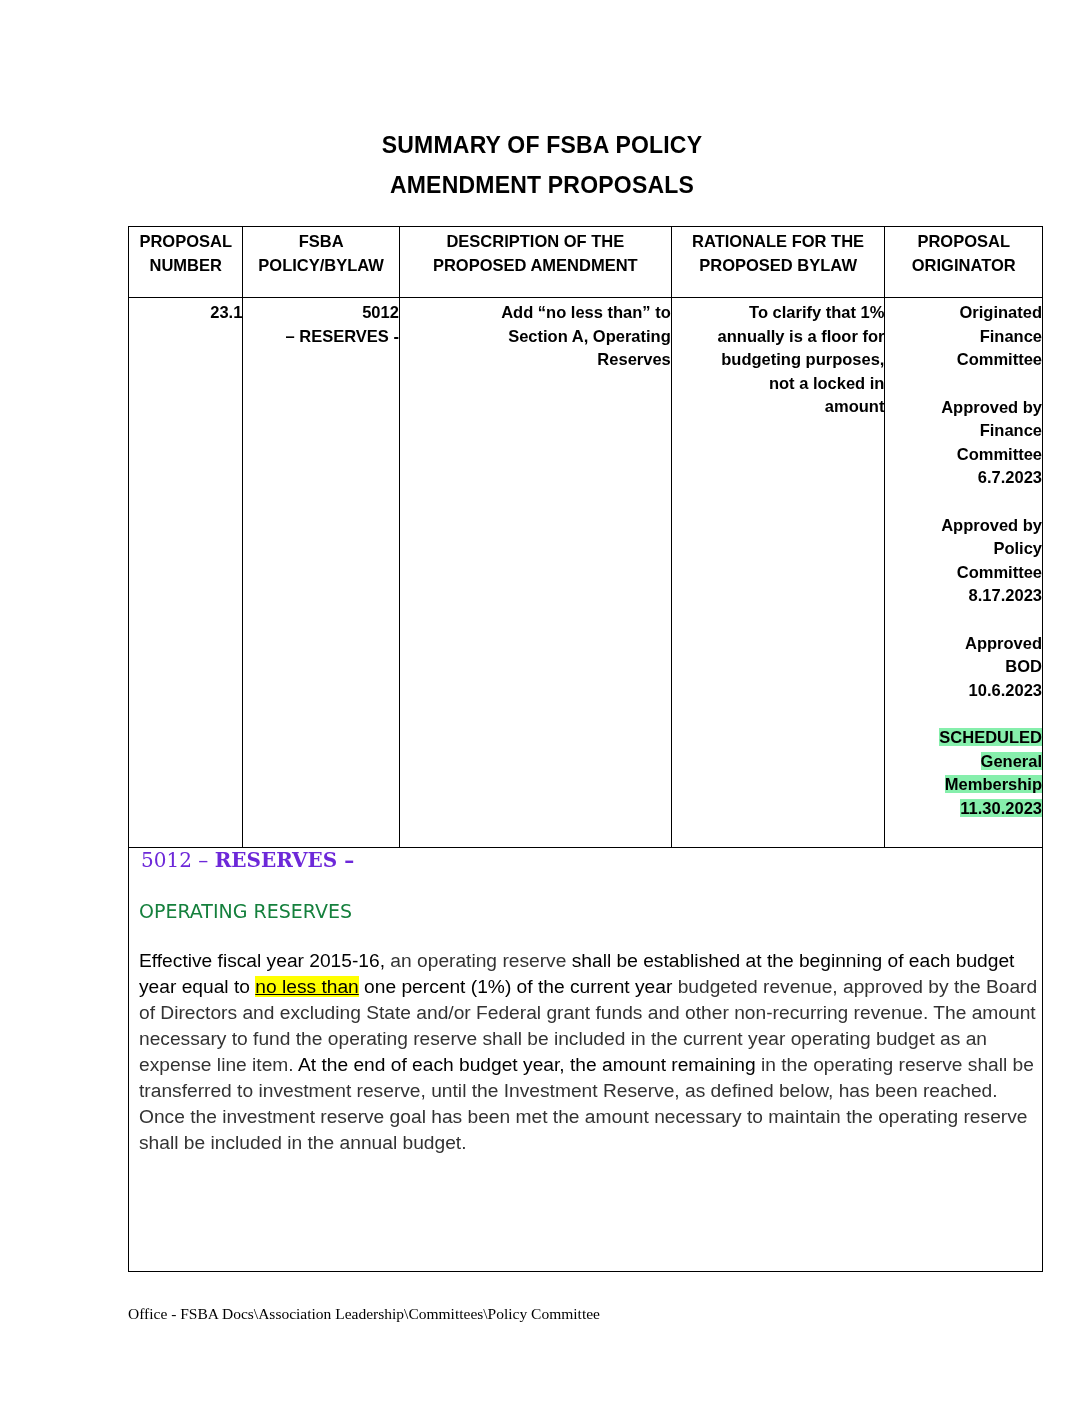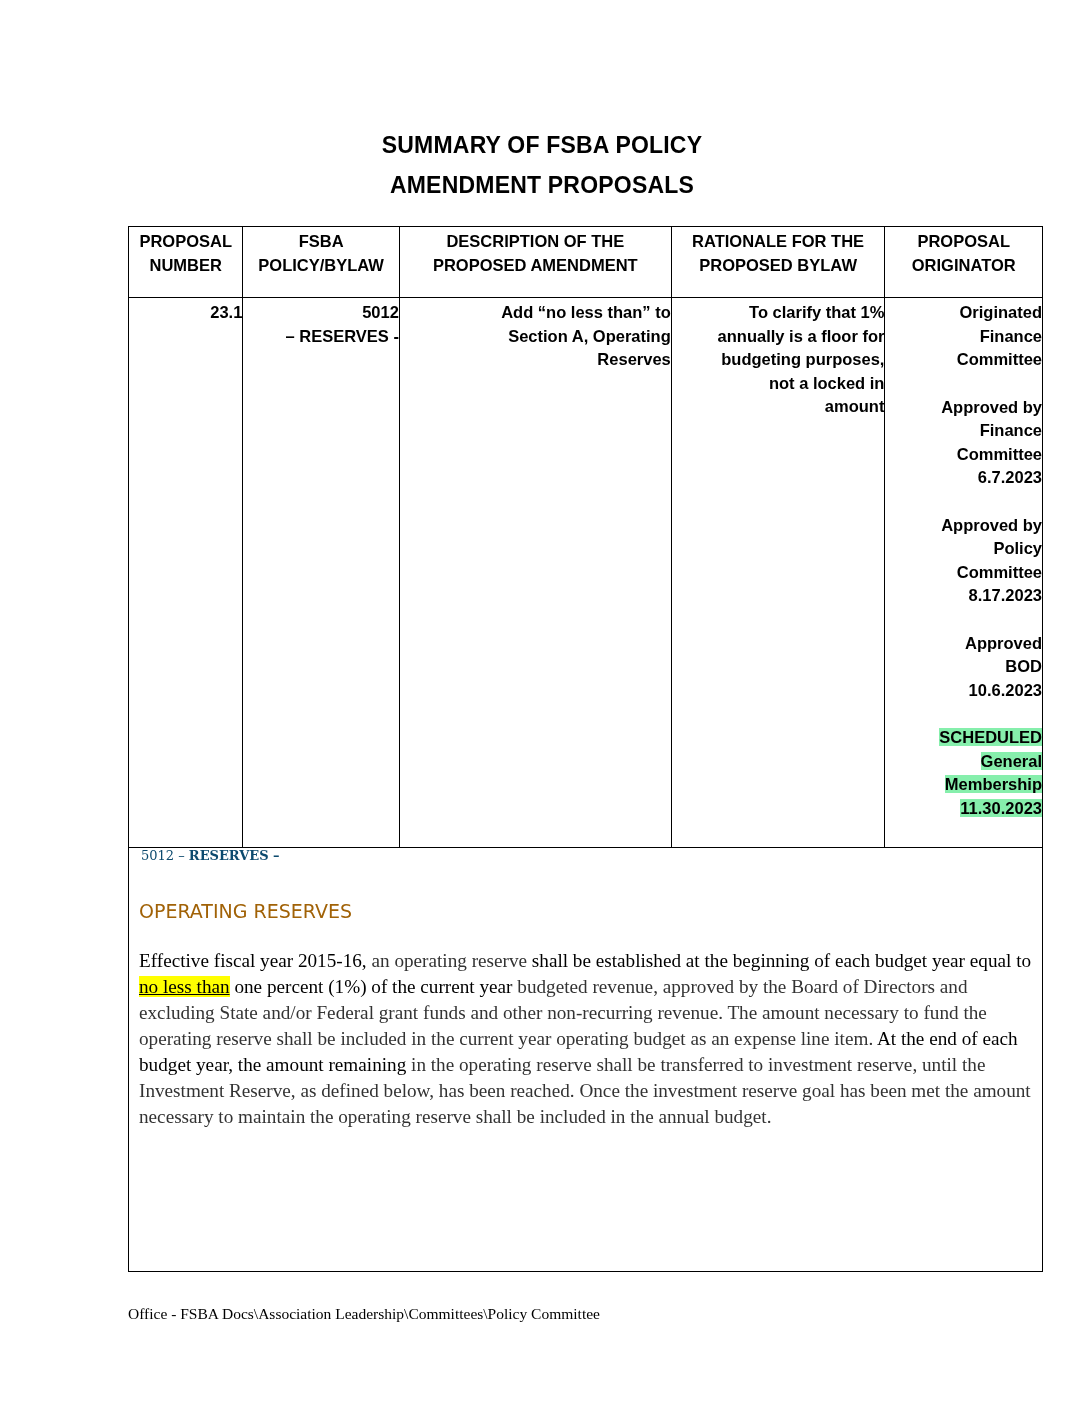--- a/index.html
+++ b/index.html
@@ -11,24 +11,24 @@
   table.main { position: absolute; left: 128px; top: 226px; width: 915px; border-collapse: collapse; table-layout: fixed; }
   table.main td, table.main th { border: 1.5px solid #000; vertical-align: top; text-align: center; font-weight: bold; font-size: 16.5px; line-height: 23.5px; padding: 0; }
   table.main th { height: 67px; padding-top: 3px; }
   table.main td.cell { height: 546px; padding-top: 3px; text-align: right; }
   .c1 { width: 114px; } .c2 { width: 156px; } .c3 { width: 271px; } .c4 { width: 213px; } .c5 { width: 157px; }
   .blk { display: block; }
   .gap { height: 24px; }
   .hl { background: #86efac; }
 
   .textbox { position: absolute; left: 128px; top: 844px; width: 913px; height: 427px; border: 1.5px solid #000; border-top: none; }
-  .sechead { position: absolute; left: 12px; top: 4px; font-family: "DejaVu Serif", serif; font-size: 13px; color: #0c4a6e; }
+  .sechead { position: absolute; left: 12px; top: 4px; font-family: "DejaVu Serif", serif; font-size: 20px; color: #6d28d9; }
   .sechead b { font-weight: bold; }
-  .optitle { position: absolute; left: 10px; top: 56px; font-family: "DejaVu Sans", sans-serif; font-size: 19px; color: #a16207; }
-  .para { position: absolute; left: 10px; top: 104px; width: 900px; font-family: Liberation Serif, serif; font-size: 19.2px; line-height: 26px; color: #333; }
+  .optitle { position: absolute; left: 10px; top: 56px; font-family: "DejaVu Sans", sans-serif; font-size: 19px; color: #15803d; }
+  .para { position: absolute; left: 10px; top: 104px; width: 900px; font-family: Liberation Sans, sans-serif; font-size: 19.2px; line-height: 26px; color: #333; }
   .para .dk { color: #000; }
   .para .u { text-decoration: underline; background: #ffff00; color: #000; }
 
   .footer { position: absolute; left: 128px; top: 1305px; font-family: "Liberation Serif", serif; font-size: 15.5px; color: #000; text-align: right; }
 </style>
 </head>
 <body>
 
 <div class="title t1">SUMMARY OF FSBA POLICY</div>
 <div class="title t2">AMENDMENT PROPOSALS</div>

